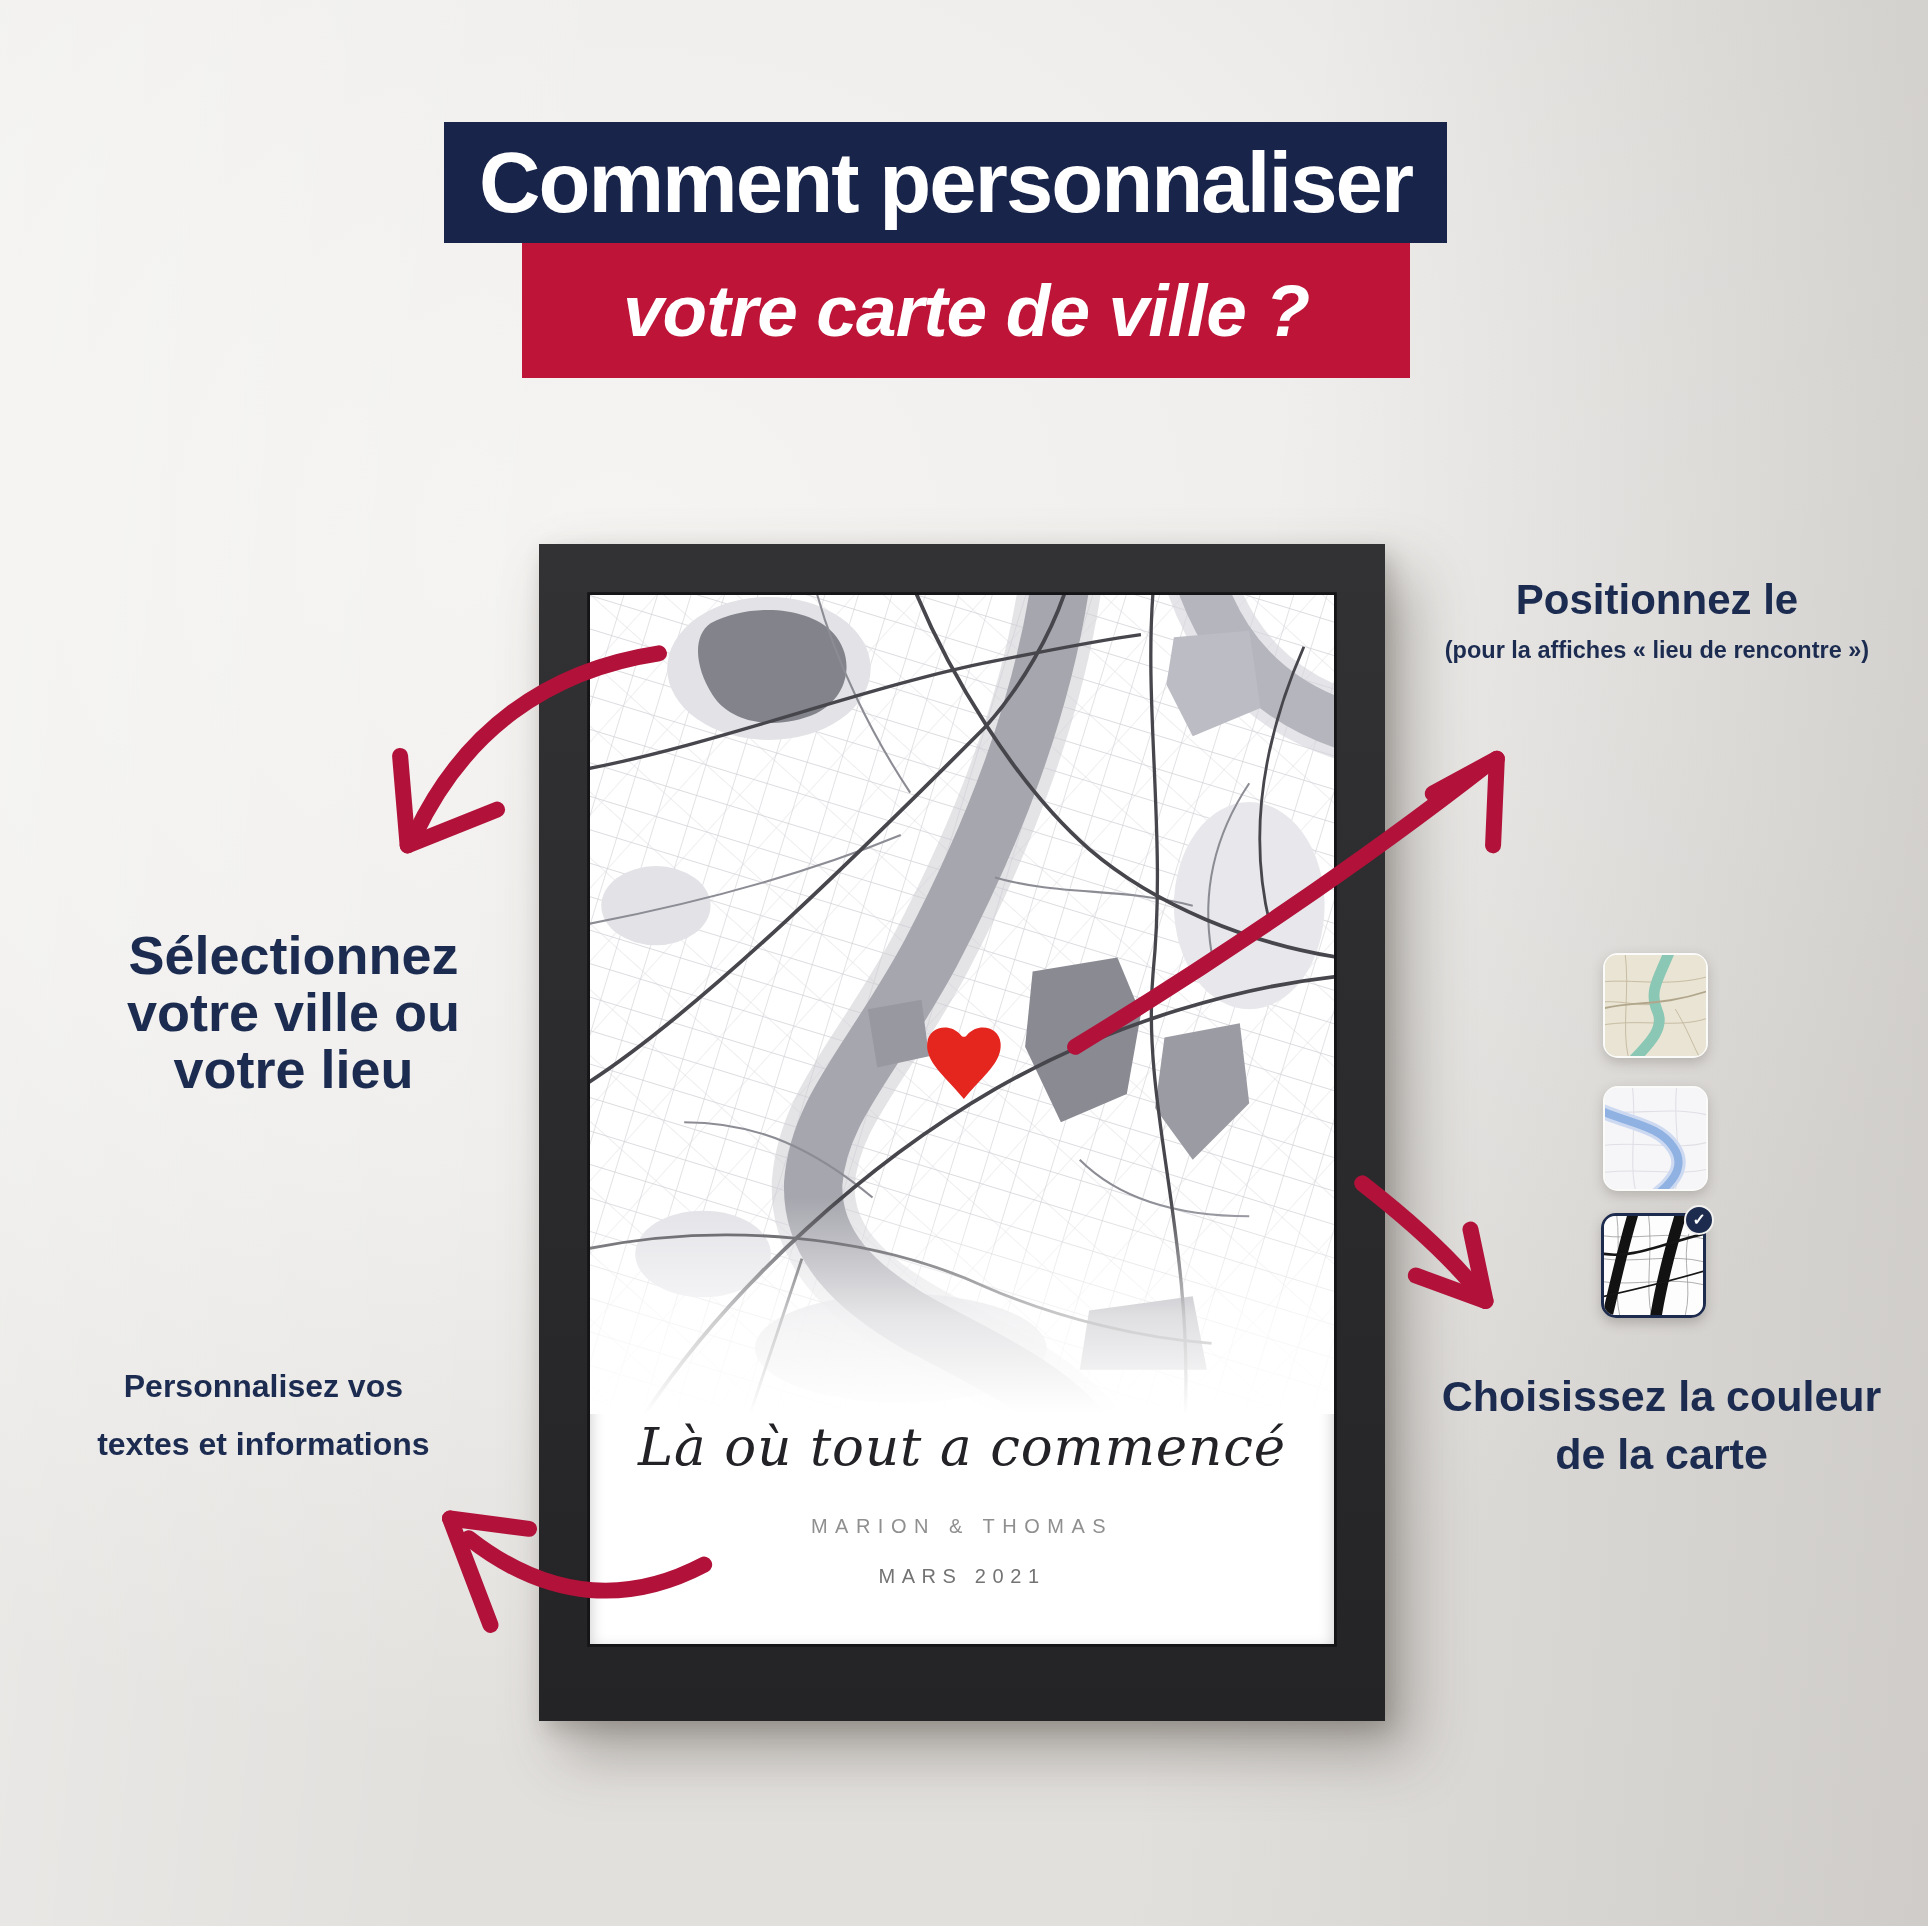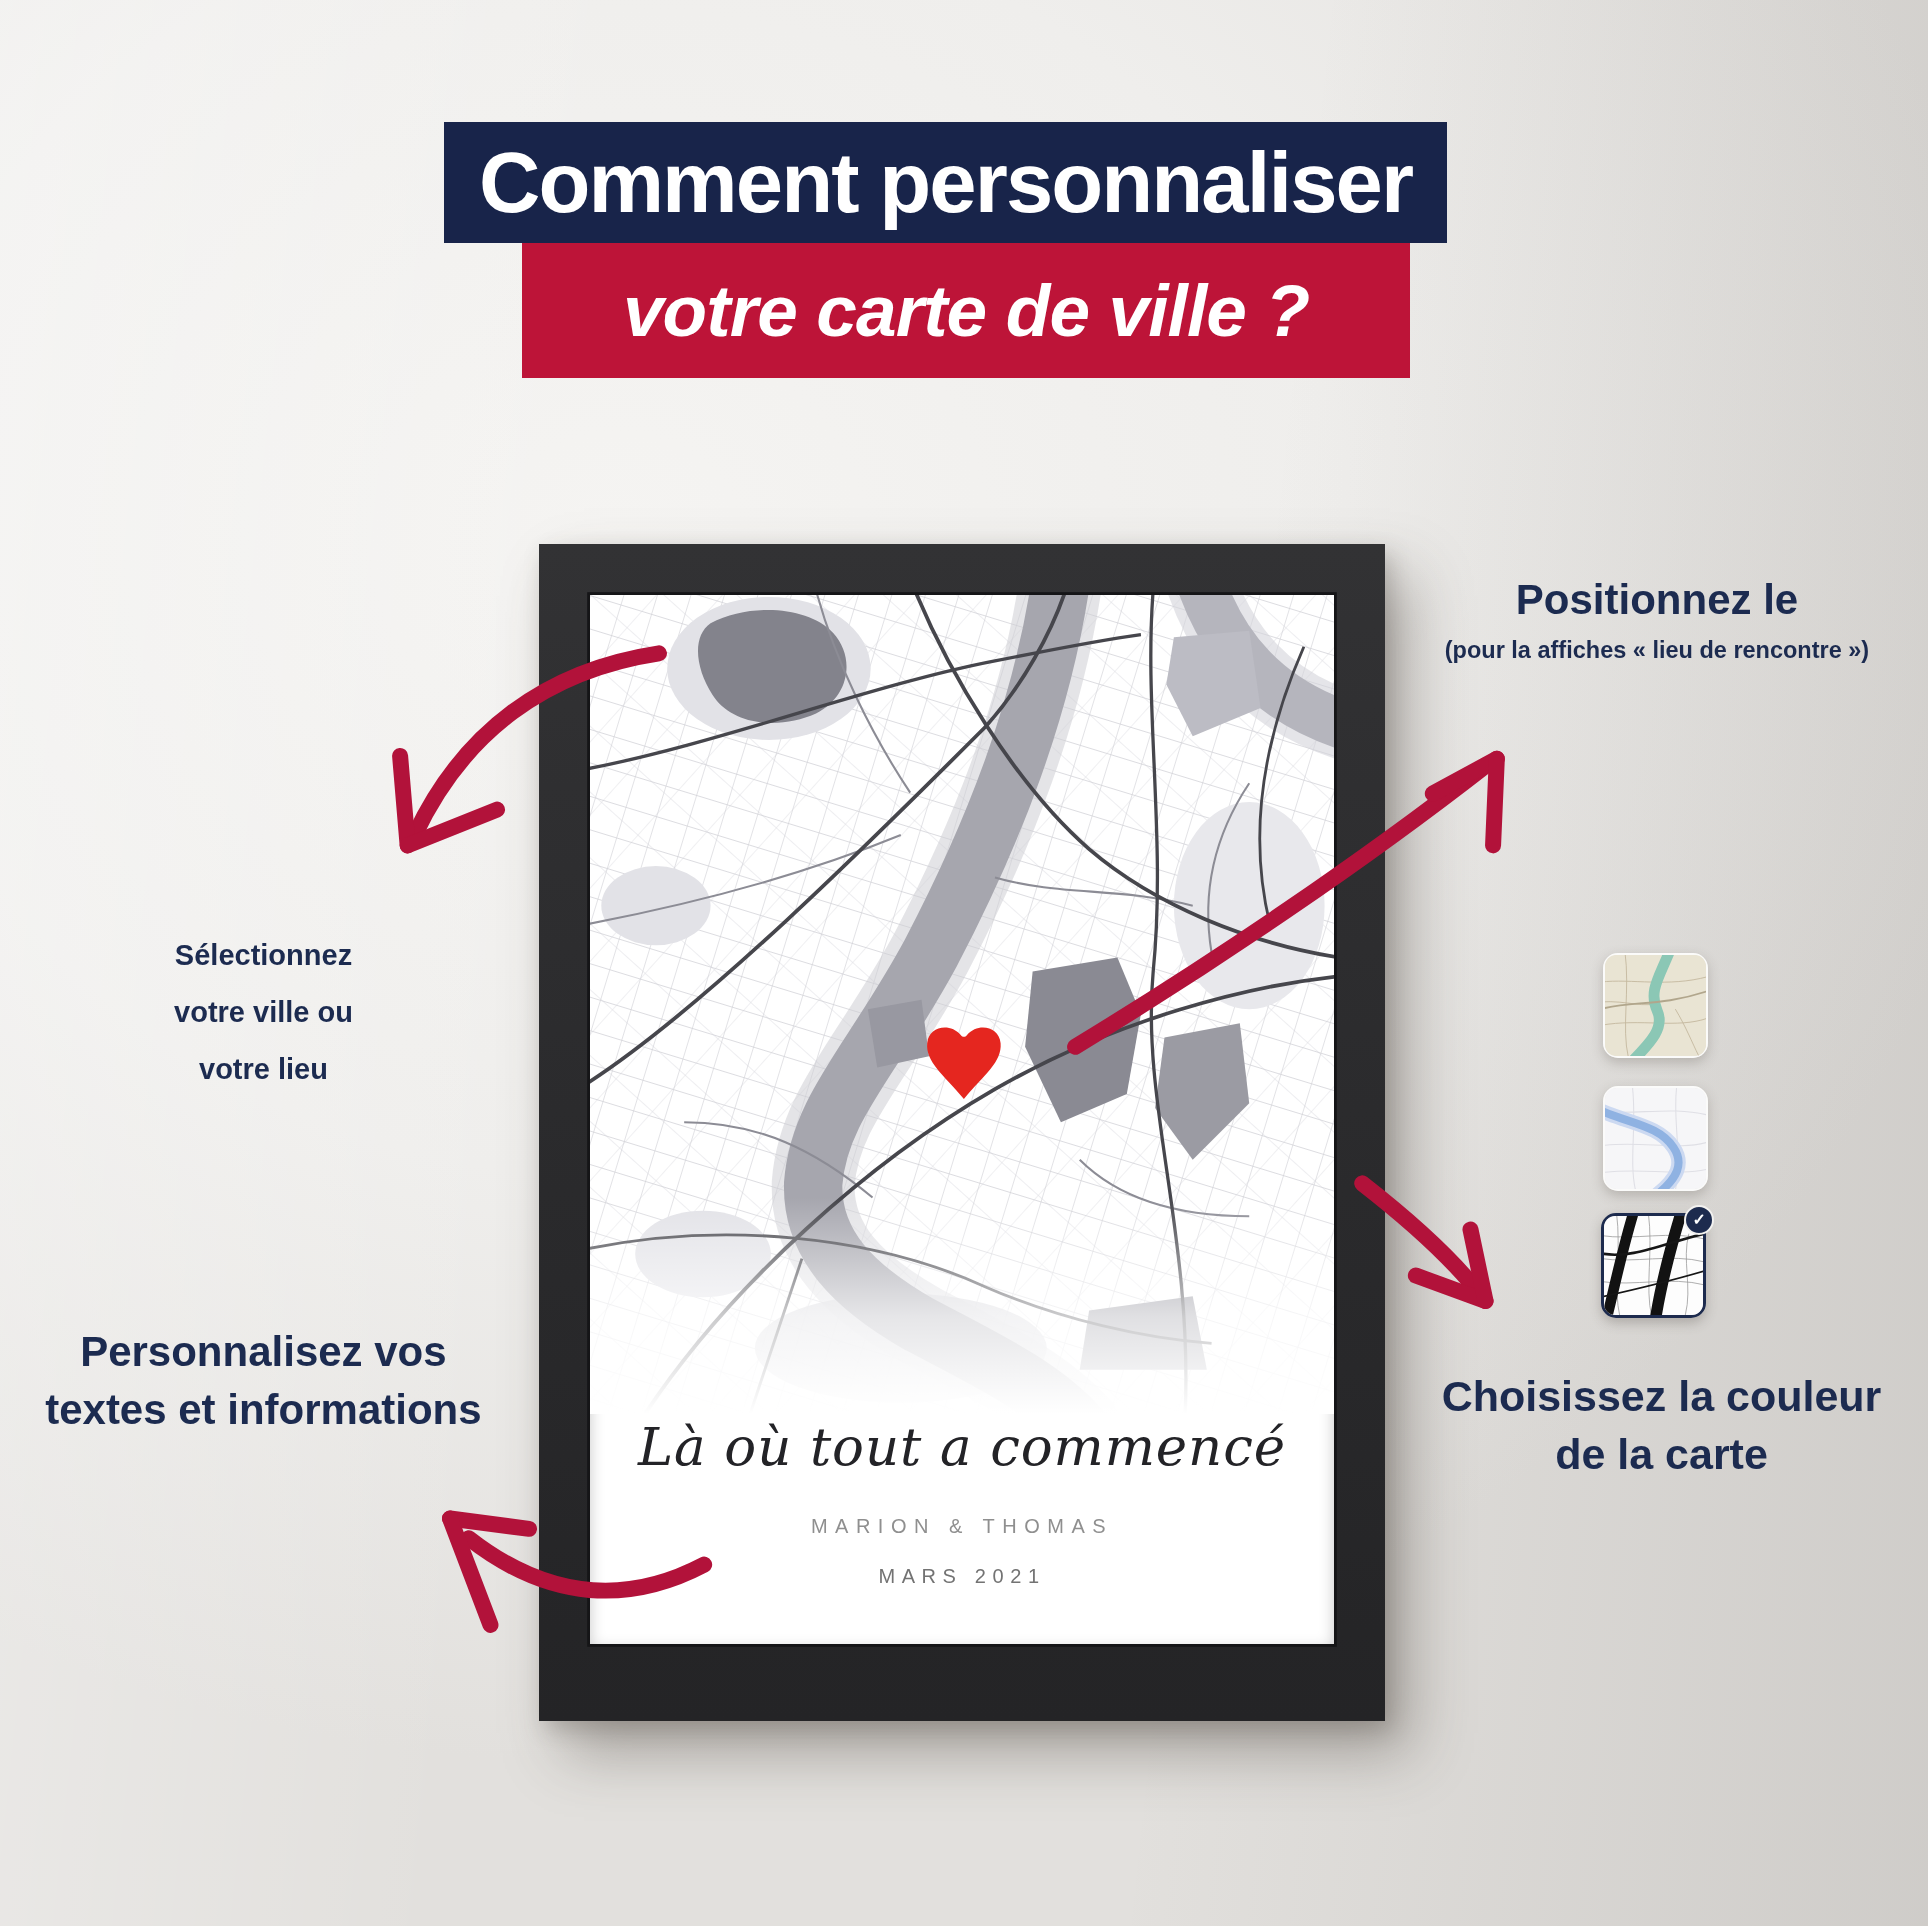--- a/index.html
+++ b/index.html
@@ -12,22 +12,22 @@
   .canvas::after{
     content:"";position:absolute;inset:0;pointer-events:none;
     background:linear-gradient(96deg, rgba(255,255,255,.35) 0%, rgba(255,255,255,0) 30%, rgba(0,0,0,0) 62%, rgba(90,85,80,.14) 100%);
   }
   
   .band{position:absolute;display:flex;align-items:center;justify-content:center;color:#fff;font-weight:700;}
   .band-navy{left:444px;top:122px;width:1003px;height:121px;background:#18244a;font-size:85px;letter-spacing:-1.9px;z-index:5;}
   .band-red{left:522px;top:243px;width:888px;height:135px;background:#bd1438;font-size:73px;letter-spacing:-0.9px;z-index:4;font-style:italic;}
   
   .note{position:absolute;color:#1c2b50;font-weight:700;text-align:center;z-index:20;}
-  .note-select{left:94px;top:927px;width:339px;font-size:29px;line-height:57px;}
-  .note-personalize{left:9.4px;top:1323px;width:508px;font-size:42px;line-height:58px;}
+  .note-select{left:124px;top:927px;width:339px;font-size:54px;line-height:57px;}
+  .note-personalize{left:9.4px;top:1357px;width:508px;font-size:32px;line-height:58px;}
   .note-cursor{left:1412px;top:571px;width:490px;font-size:42px;line-height:57px;}
   .note-cursor .sub{font-size:23.5px;line-height:32px;margin-top:5.6px;letter-spacing:0;}
   .note-color{left:1412px;top:1367px;width:499px;font-size:43px;line-height:58px;}
   
   .poster{
     position:absolute;left:539px;top:544px;width:846px;height:1177px;
     background:linear-gradient(180deg,#323234 0%,#2a2a2c 55%,#242426 100%);
     padding:51px;z-index:10;
     box-shadow:24.5px 32px 56px rgba(70,62,55,.38), 5.6px 9.4px 21px rgba(70,62,55,.25);
   }

